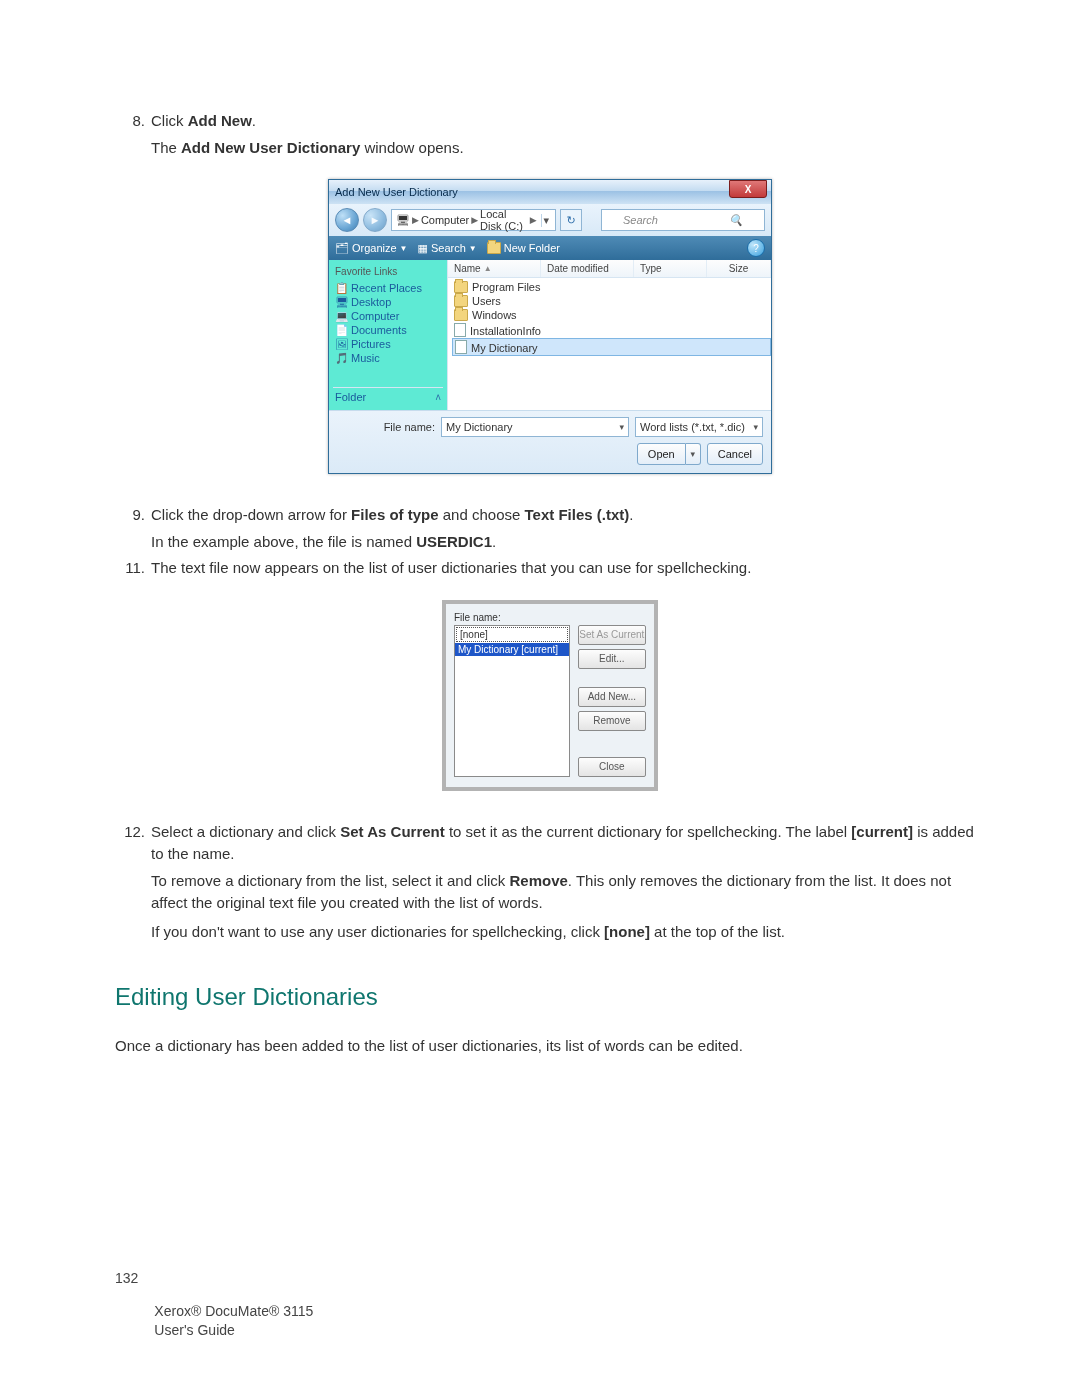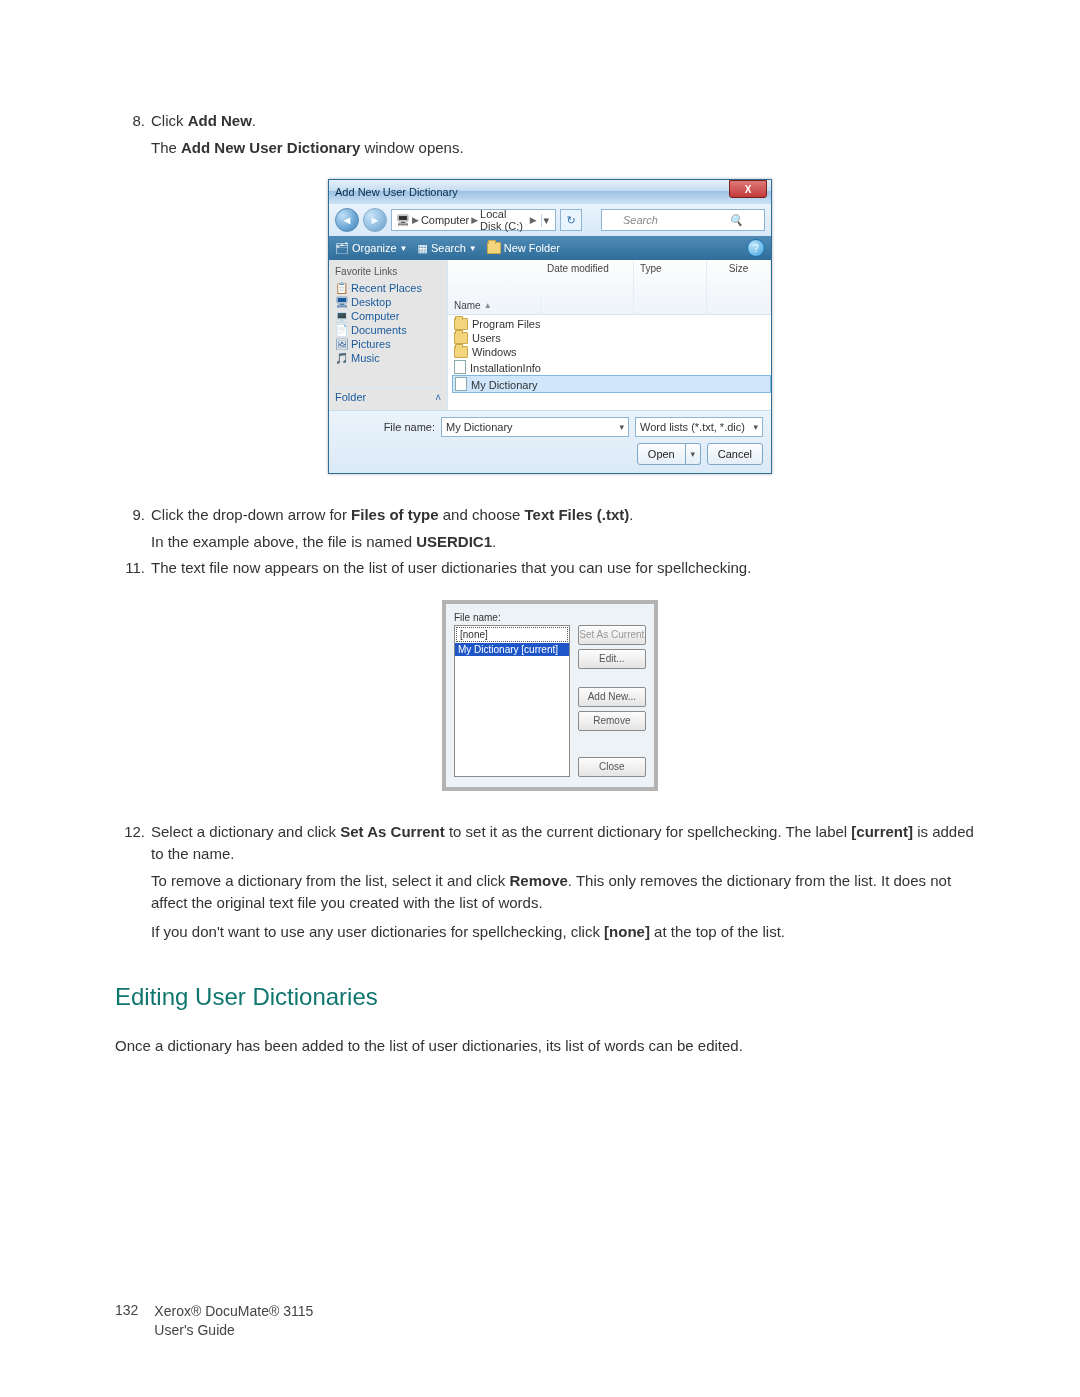--- a/index.html
+++ b/index.html
@@ -110,40 +110,40 @@
   .help-btn {
     margin-left: auto;
     width: 16px; height: 16px; border-radius: 50%;
     background: radial-gradient(circle at 30% 30%, #bfe6fb, #3aa0dd);
     border: 1px solid #1a6da9;
     color:#fff; display:flex;align-items:center;justify-content:center; font-size:10px;
   }
   .vista-body { display:flex; height: 150px; }
   .vista-nav {
     width: 110px; border-right: 1px solid #d6e5f2;
-    background: #e5e5e5;
+    background: #5eead4;
     padding: 4px 4px;
     display:flex; flex-direction:column;
   }
   .nav-heading { color:#555; font-size:10px; padding: 2px 2px 4px; }
   .nav-item { display:flex; align-items:center; gap:4px; color:#1a5a9c; padding:1px 2px; }
   .nav-icon { width:12px; height:12px; display:inline-block; }
   .folders-row {
     margin-top:auto; color:#1a5a9c; padding:3px 2px;
     display:flex; justify-content:space-between; align-items:center;
     border-top:1px solid #d6e5f2;
   }
   .folders-row .chev { color:#2a6ba8; font-size:10px; }
   .vista-list { flex:1; background:#fff; display:flex; flex-direction:column; }
   .list-header {
     display:flex; background: linear-gradient(#fdfdfd,#eef4fa);
     border-bottom:1px solid #d6e5f2; font-size:10px; color:#444;
   }
   .list-header > div { padding:3px 6px; border-right:1px solid #e3edf6; }
-  .col-name{ width:80px; display:flex; align-items:center; gap:3px;margin-top:37px;}
+  .col-name{ width:80px; display:flex; align-items:center; gap:3px;}
   .col-date{ width:80px; } .col-type{ width:60px; } .col-size{ flex:1;text-align:center; }
   .file-rows { padding: 2px 0 2px 4px; }
   .file-row { display:flex; align-items:flex-end; gap:4px; padding:1px 2px; }
   .folder-icon {
     width:12px; height:10px; background:#f3d57e;
     border:1px solid #caa84a; border-radius:1px; display:inline-block;
     position:relative;
   }
   .folder-icon::before{
     content:""; position:absolute; top:-3px; left:0; width:6px; height:3px;
@@ -209,21 +209,21 @@
     margin: 40px 0 24px 0;
   }
   .body-para { line-height:1.5; margin-bottom:6px; }
 
   
   .page-footer {
     position:absolute; bottom:56px; left:115px;
     display:flex; gap:16px; align-items:flex-start; font-size:14px; color:#444;
   }
   .page-footer .pnum { }
-  .page-footer .ptxt { line-height:1.4; }
+  .page-footer .ptxt { line-height:1.4;margin-top:32px; }
 </style>
 </head>
 <body>
 
 <div class="page">
 
   <div class="step-line">
     <div class="step-num">8.</div>
     <div class="step-body">
       <span>Click </span><span class="b">Add New</span><span>.</span>

